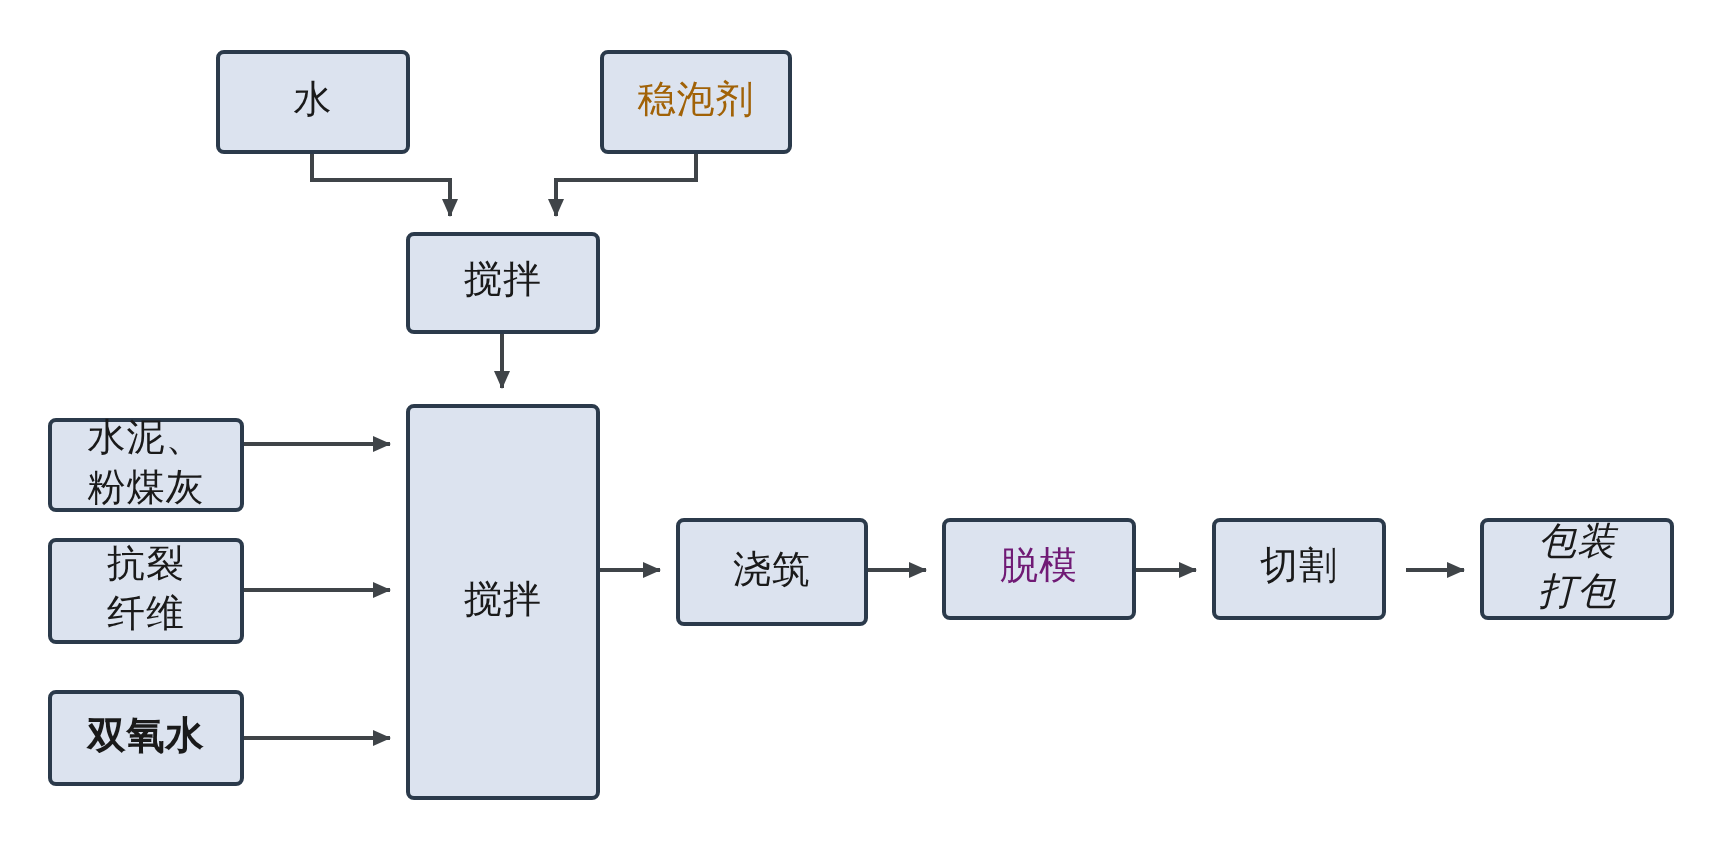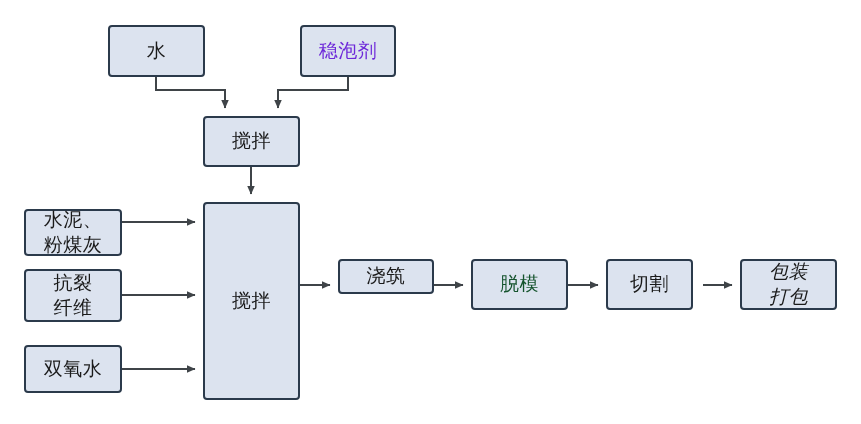--- a/index.html
+++ b/index.html
@@ -67,28 +67,28 @@
         <path d="M 122,369 L 195,369" fill="none" stroke="#3f4448" stroke-width="2" marker-end="url(#arrowhead)"></path>
         <path d="M 300,285 L 330,285" fill="none" stroke="#3f4448" stroke-width="2" marker-end="url(#arrowhead)"></path>
         <path d="M 434,285 L 463,285" fill="none" stroke="#3f4448" stroke-width="2" marker-end="url(#arrowhead)"></path>
         <path d="M 568,285 L 598,285" fill="none" stroke="#3f4448" stroke-width="2" marker-end="url(#arrowhead)"></path>
         <path d="M 703,285 L 732,285" fill="none" stroke="#3f4448" stroke-width="2" marker-end="url(#arrowhead)"></path>
       </g>
   </svg>
 
   <div id="nodes-layer">
       <div class="node" style="left: 108px; top: 25px; width: 97px; height: 52px; background: rgb(220, 227, 239); border-color: rgb(43, 58, 75); color: rgb(26, 26, 26);">水</div>
-      <div class="node" style="left: 300px; top: 25px; width: 96px; height: 52px; background: rgb(220, 227, 239); border-color: rgb(43, 58, 75); color: #6d28d9;">稳泡剂</div>
+      <div class="node" style="left: 300px; top: 25px; width: 96px; height: 52px; background: rgb(220, 227, 239); border-color: rgb(43, 58, 75); color: #a16207;">稳泡剂</div>
       <div class="node" style="left: 203px; top: 116px; width: 97px; height: 51px; background: rgb(220, 227, 239); border-color: rgb(43, 58, 75); color: rgb(26, 26, 26);">搅拌</div>
       <div class="node" style="left: 24px; top: 199px; width: 98px; height: 47px; background: rgb(220, 227, 239); border-color: rgb(43, 58, 75); color: rgb(26, 26, 26); margin-top: 10px;">水泥、
 粉煤灰</div>
       <div class="node" style="left: 24px; top: 269px; width: 98px; height: 53px; background: rgb(220, 227, 239); border-color: rgb(43, 58, 75); color: rgb(26, 26, 26);">抗裂
 纤维</div>
-      <div class="node" style="left: 24px; top: 345px; width: 98px; height: 48px; background: rgb(220, 227, 239); border-color: rgb(43, 58, 75); color: rgb(26, 26, 26);">双氧水</div>
+      <div class="node" style="left: 24px; top: 345px; width: 98px; height: 48px; background: rgb(220, 227, 239); border-color: rgb(43, 58, 75); color: rgb(26, 26, 26); font-weight: bold;">双氧水</div>
       <div class="node tall" style="left: 203px; top: 202px; width: 97px; height: 198px; background: rgb(220, 227, 239); border-color: rgb(43, 58, 75); color: rgb(26, 26, 26);">搅拌</div>
-      <div class="node" style="left: 338px; top: 259px; width: 96px; height: 35px; background: rgb(220, 227, 239); border-color: rgb(43, 58, 75); color: rgb(26, 26, 26);">浇筑</div>
-      <div class="node" style="left: 471px; top: 259px; width: 97px; height: 51px; background: rgb(220, 227, 239); border-color: rgb(43, 58, 75); color: #14532d;">脱模</div>
+      <div class="node" style="left: 338px; top: 259px; width: 96px; height: 54px; background: rgb(220, 227, 239); border-color: rgb(43, 58, 75); color: rgb(26, 26, 26);">浇筑</div>
+      <div class="node" style="left: 471px; top: 259px; width: 97px; height: 51px; background: rgb(220, 227, 239); border-color: rgb(43, 58, 75); color: #701a75;">脱模</div>
       <div class="node" style="left: 606px; top: 259px; width: 87px; height: 51px; background: rgb(220, 227, 239); border-color: rgb(43, 58, 75); color: rgb(26, 26, 26);">切割</div>
       <div class="node" style="left: 740px; top: 259px; width: 97px; height: 51px; background: rgb(220, 227, 239); border-color: rgb(43, 58, 75); color: rgb(26, 26, 26); font-style: italic;">包装
 打包</div>
     </div>
 
 </div>
 
 </body></html>

